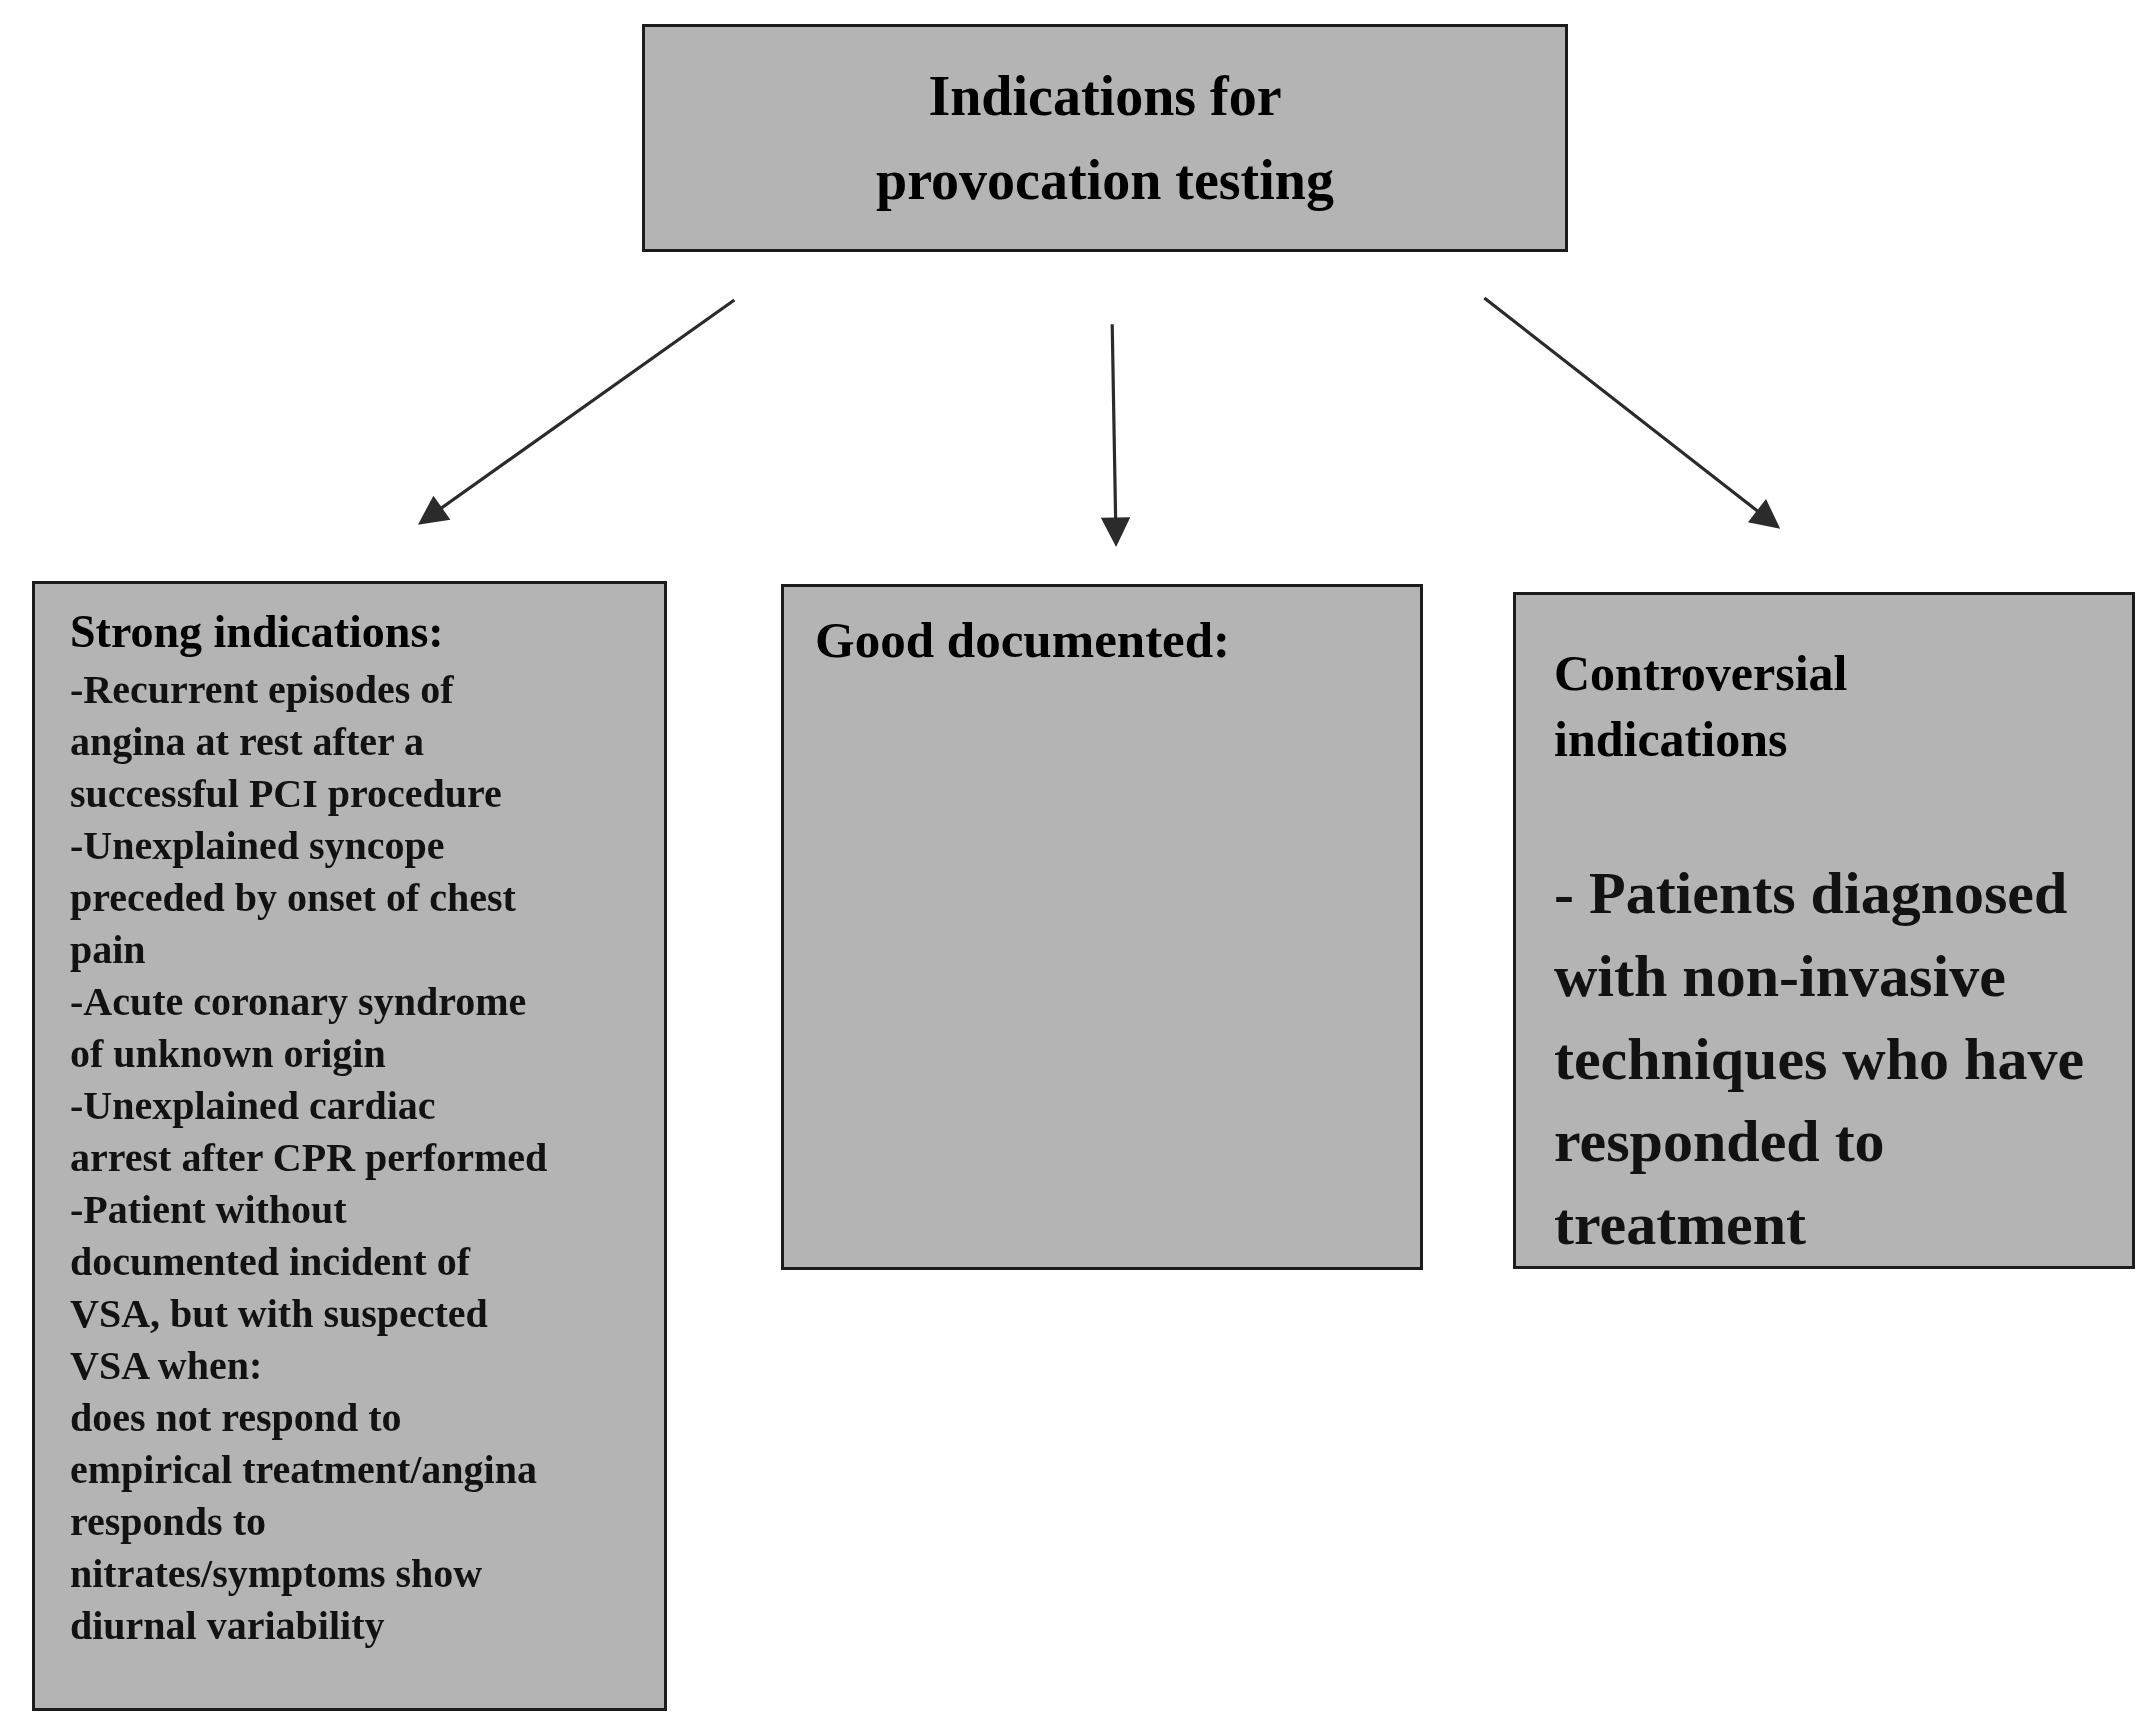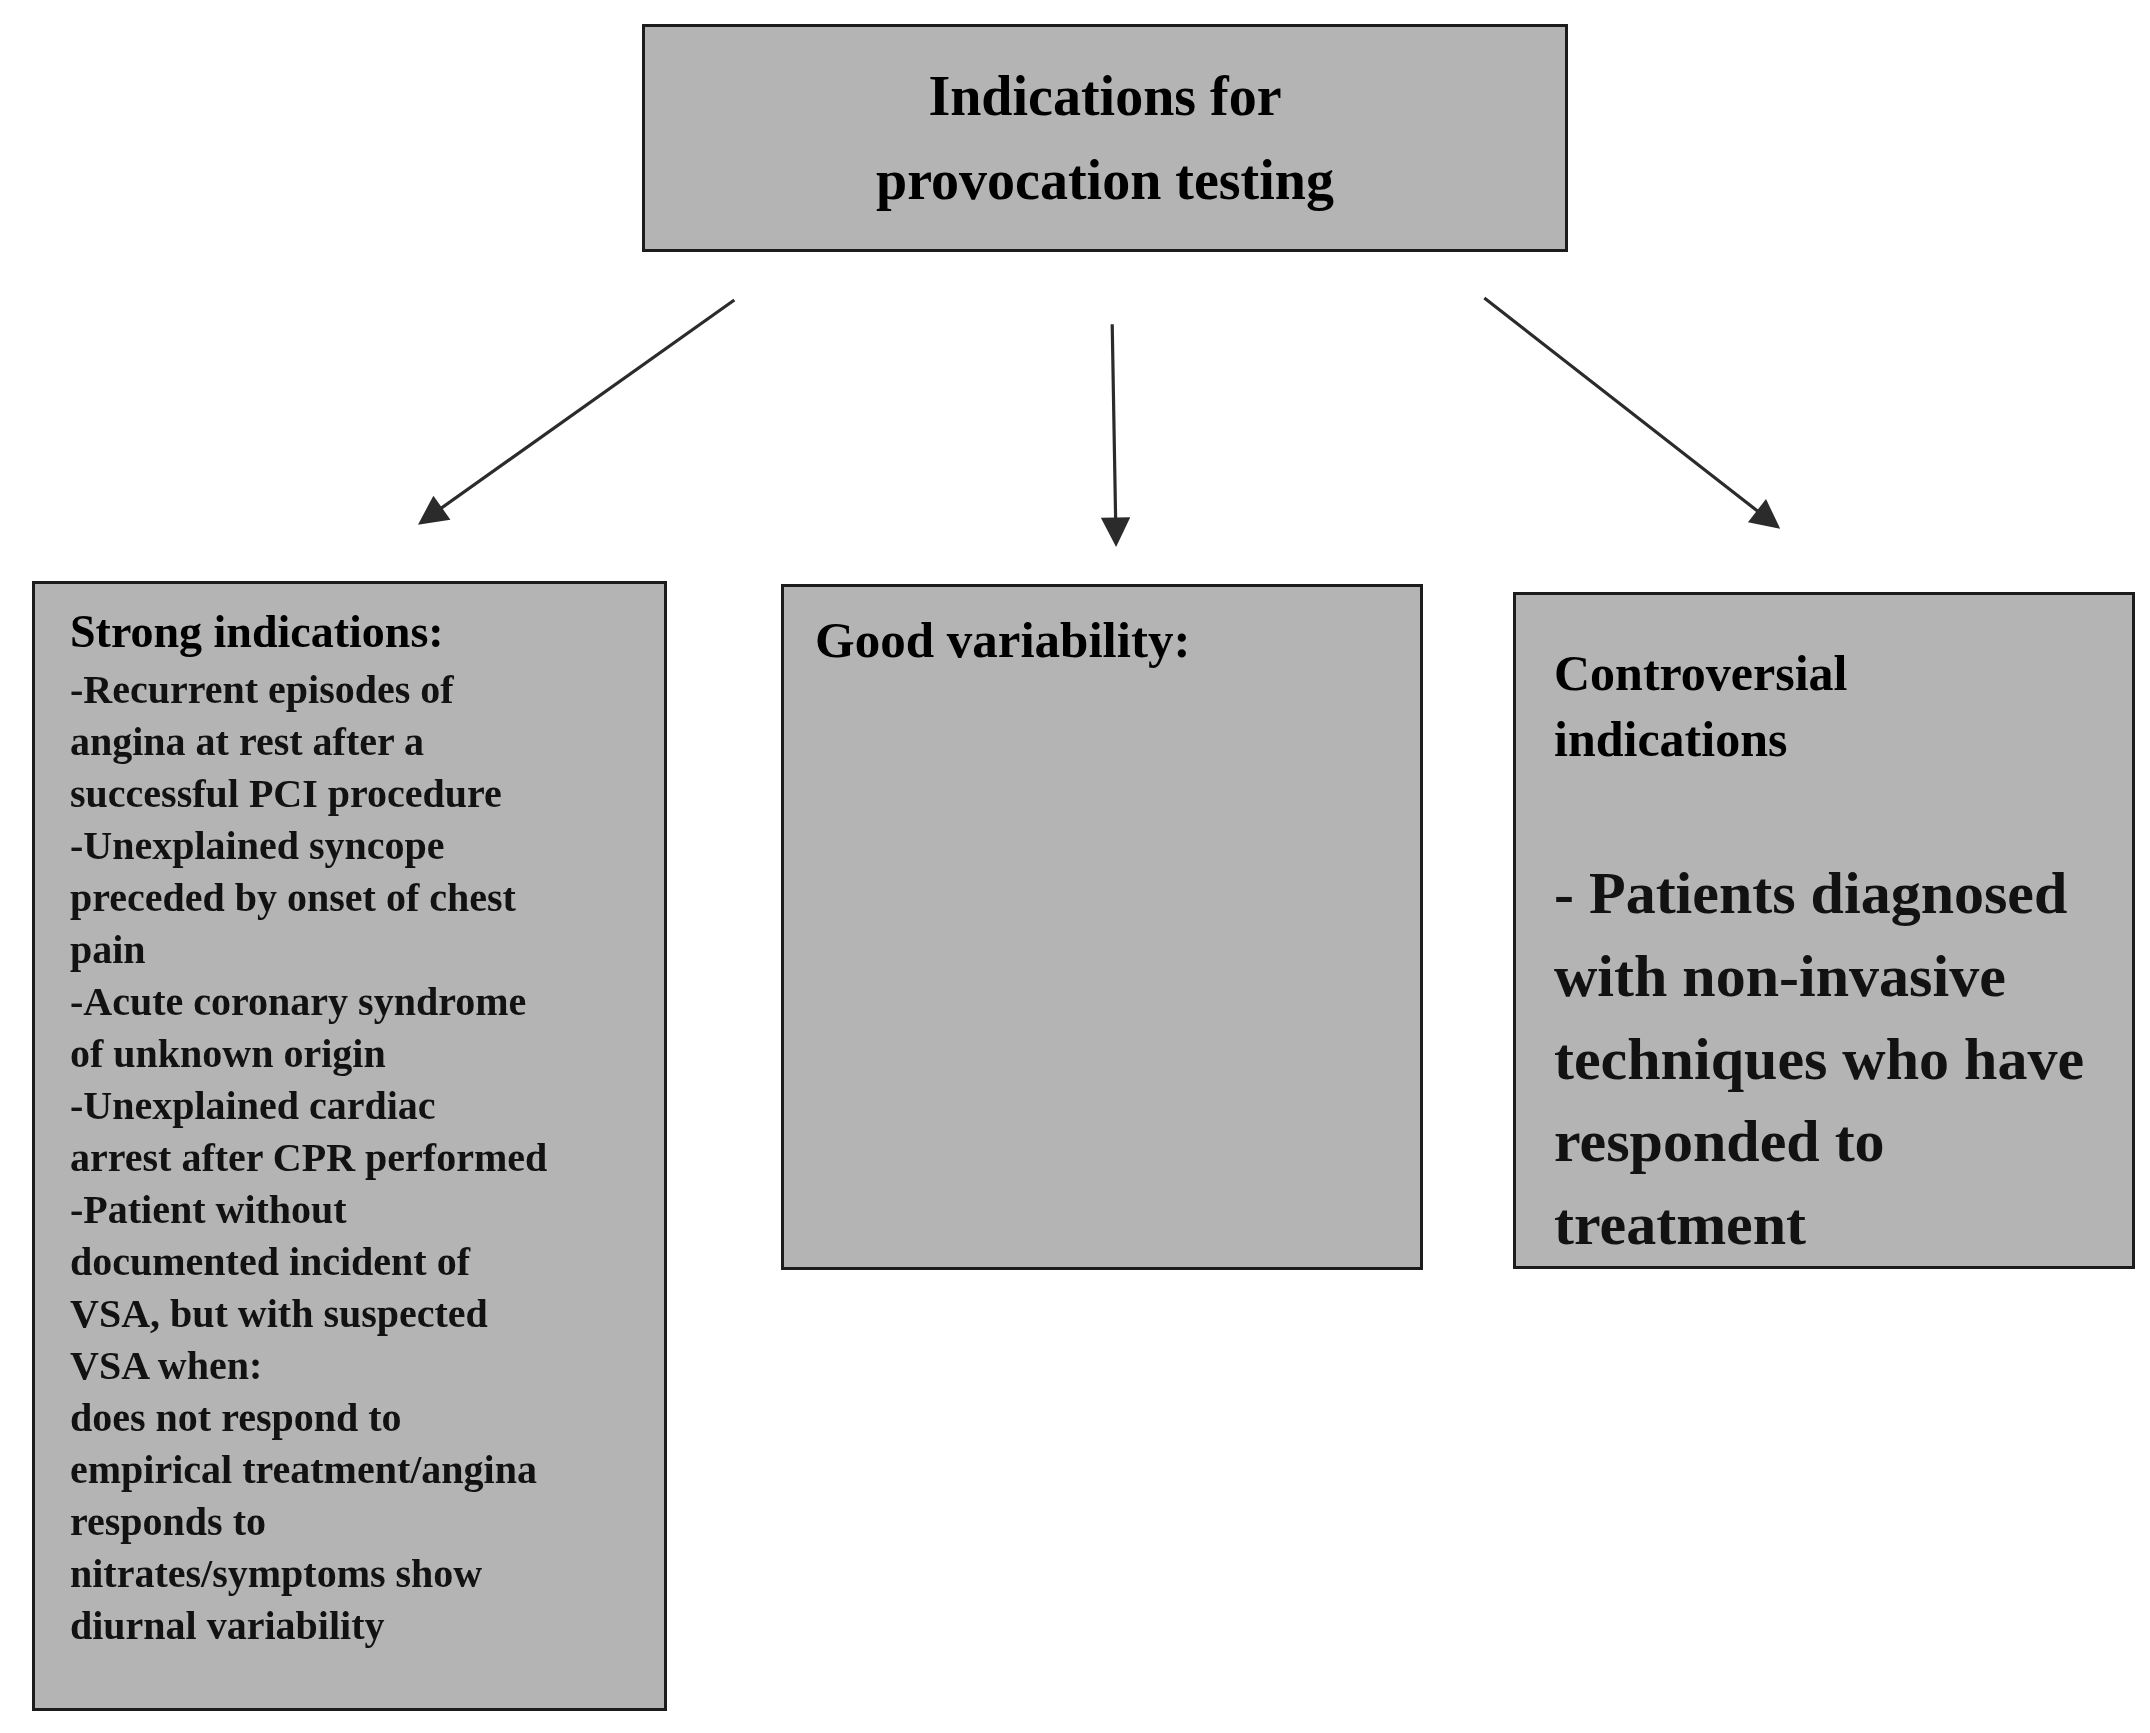--- a/index.html
+++ b/index.html
@@ -127,21 +127,21 @@
 VSA, but with suspected
 VSA when:
 does not respond to
 empirical treatment/angina
 responds to
 nitrates/symptoms show
 diurnal variability</div>
   </div>
 
   <div class="box good-box">
-    <div class="box-heading">Good variability:</div>
+    <div class="box-heading">Good documented:</div>
   </div>
 
   <div class="box controversial-box">
     <div class="box-heading">Controversial
 indications</div>
     <div class="box-body">- Patients diagnosed
 with non-invasive
 techniques who have
 responded to
 treatment</div>

